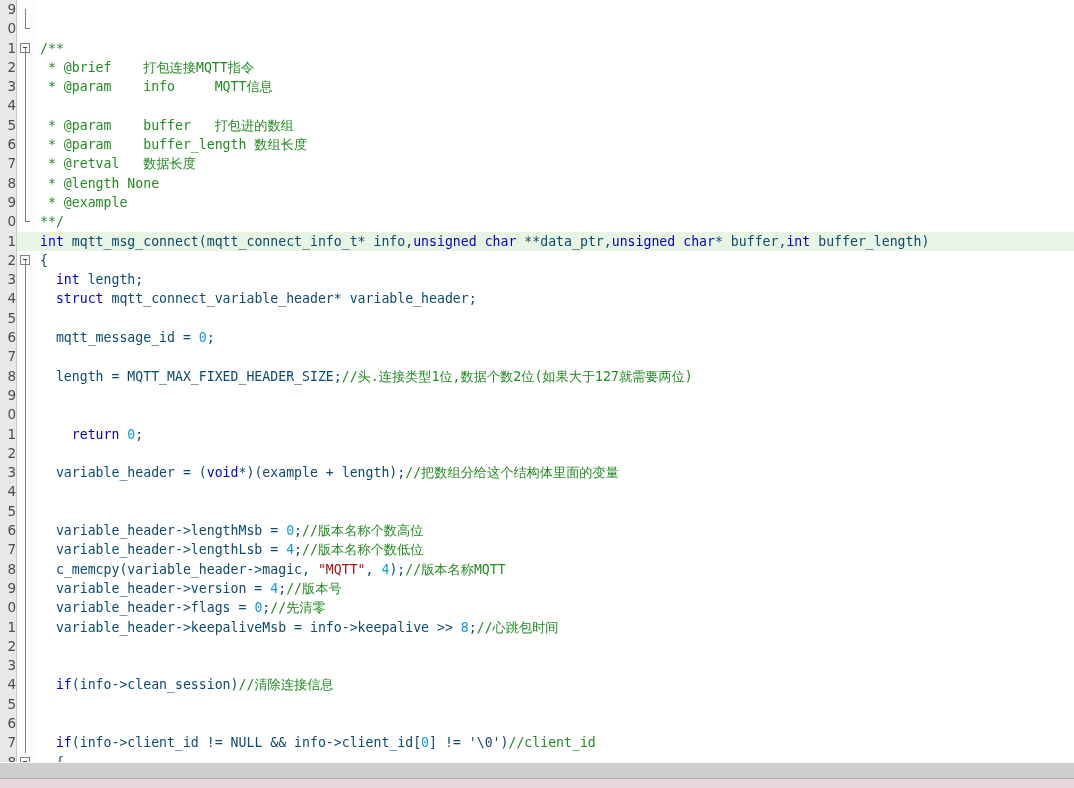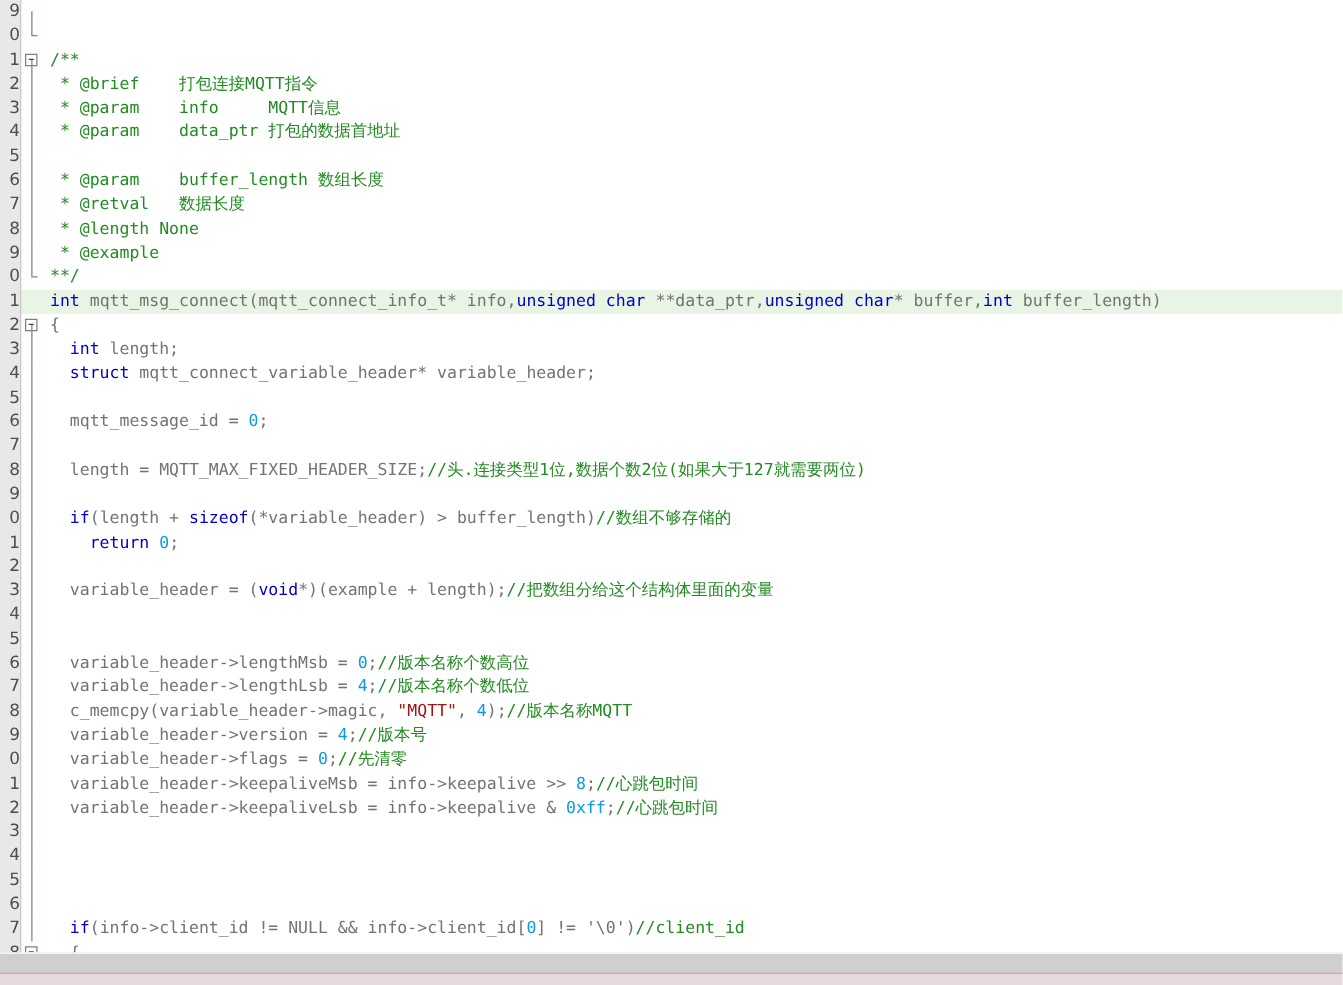--- a/index.html
+++ b/index.html
@@ -121,21 +121,21 @@
     top: 0;
     white-space: pre;
     color: #000000;
   }
 
   
   .kw   { color: #0000c8; text-align: right; }
   .cmt  { color: #228b22; }
   .num  { color: #0a9be0; }
   .str  { color: #a31515; }
-  .plain{ color: #737373; }
+  .plain{ color: #0c4a6e; }
 
   
   .hscroll {
     position: absolute;
     left: 0;
     top: 762px;
     width: 1074px;
     height: 16px;
     background: #cfcfcf;
     border-top: 1px solid #ffffff;
@@ -166,51 +166,51 @@
   <div class="code-area">
     <div class="gutter-bg"></div>
     <div class="gutter-sep"></div>
     <div class="fold-col"></div>
     <div id="rows">
         <div class="row"><span class="gutter-num">9</span><span class="fold"><span class="vline half-bot"></span></span><span class="code-text"></span></div>
         <div class="row"><span class="gutter-num">0</span><span class="fold"><span class="vline half-top"></span><span class="hline mid"></span></span><span class="code-text"></span></div>
         <div class="row"><span class="gutter-num">1</span><span class="fold"><span class="box"></span><span class="vline half-bot"></span></span><span class="code-text"><span class="cmt">/**</span></span></div>
         <div class="row"><span class="gutter-num">2</span><span class="fold"><span class="vline"></span></span><span class="code-text"><span class="cmt"> * @brief    打包连接MQTT指令</span></span></div>
         <div class="row"><span class="gutter-num">3</span><span class="fold"><span class="vline"></span></span><span class="code-text"><span class="cmt"> * @param    info     MQTT信息</span></span></div>
-        <div class="row"><span class="gutter-num">4</span><span class="fold"><span class="vline"></span></span><span class="code-text"><span class="cmt"> * @param    data_ptr 打包的数据首地址</span></span></div>
-        <div class="row"><span class="gutter-num">5</span><span class="fold"><span class="vline"></span></span></div>
+        <div class="row"><span class="gutter-num">4</span><span class="fold"><span class="vline"></span></span></div>
+        <div class="row"><span class="gutter-num">5</span><span class="fold"><span class="vline"></span></span><span class="code-text"><span class="cmt"> * @param    buffer   打包进的数组</span></span></div>
         <div class="row"><span class="gutter-num">6</span><span class="fold"><span class="vline"></span></span><span class="code-text"><span class="cmt"> * @param    buffer_length 数组长度</span></span></div>
         <div class="row"><span class="gutter-num">7</span><span class="fold"><span class="vline"></span></span><span class="code-text"><span class="cmt"> * @retval   数据长度</span></span></div>
         <div class="row"><span class="gutter-num">8</span><span class="fold"><span class="vline"></span></span><span class="code-text"><span class="cmt"> * @length None</span></span></div>
         <div class="row"><span class="gutter-num">9</span><span class="fold"><span class="vline"></span></span><span class="code-text"><span class="cmt"> * @example</span></span></div>
         <div class="row"><span class="gutter-num">0</span><span class="fold"><span class="vline half-top"></span><span class="hline mid"></span></span><span class="code-text"><span class="cmt">**/</span></span></div>
         <div class="row hl"><span class="gutter-num">1</span><span class="code-text"><span class="kw">int</span><span class="plain"> mqtt_msg_connect(mqtt_connect_info_t* info,</span><span class="kw">unsigned</span><span class="plain"> </span><span class="kw">char</span><span class="plain"> **data_ptr,</span><span class="kw">unsigned</span><span class="plain"> </span><span class="kw">char</span><span class="plain">* buffer,</span><span class="kw">int</span><span class="plain"> buffer_length)</span></span></div>
         <div class="row"><span class="gutter-num">2</span><span class="fold"><span class="box"></span><span class="vline half-bot"></span></span><span class="code-text"><span class="plain">{</span></span></div>
         <div class="row"><span class="gutter-num">3</span><span class="fold"><span class="vline"></span></span><span class="code-text"><span class="kw">  int</span><span class="plain"> length;</span></span></div>
         <div class="row"><span class="gutter-num">4</span><span class="fold"><span class="vline"></span></span><span class="code-text"><span class="kw">  struct</span><span class="plain"> mqtt_connect_variable_header* variable_header;</span></span></div>
         <div class="row"><span class="gutter-num">5</span><span class="fold"><span class="vline"></span></span><span class="code-text"></span></div>
         <div class="row"><span class="gutter-num">6</span><span class="fold"><span class="vline"></span></span><span class="code-text"><span class="plain">  mqtt_message_id = </span><span class="num">0</span><span class="plain">;</span></span></div>
         <div class="row"><span class="gutter-num">7</span><span class="fold"><span class="vline"></span></span><span class="code-text"></span></div>
         <div class="row"><span class="gutter-num">8</span><span class="fold"><span class="vline"></span></span><span class="code-text"><span class="plain">  length = MQTT_MAX_FIXED_HEADER_SIZE;</span><span class="cmt">//头.连接类型1位,数据个数2位(如果大于127就需要两位)</span></span></div>
         <div class="row"><span class="gutter-num">9</span><span class="fold"><span class="vline"></span></span><span class="code-text"></span></div>
-        <div class="row"><span class="gutter-num">0</span><span class="fold"><span class="vline"></span></span><span class="code-text"><span class="kw">  if</span><span class="plain">(length + </span><span class="kw">sizeof</span><span class="plain">(*variable_header) &gt; buffer_length)</span><span class="cmt">//数组不够存储的</span></span></div>
+        <div class="row"><span class="gutter-num">0</span><span class="fold"><span class="vline"></span></span></div>
         <div class="row"><span class="gutter-num">1</span><span class="fold"><span class="vline"></span></span><span class="code-text"><span class="kw">    return</span><span class="plain"> </span><span class="num">0</span><span class="plain">;</span></span></div>
         <div class="row"><span class="gutter-num">2</span><span class="fold"><span class="vline"></span></span><span class="code-text"></span></div>
         <div class="row"><span class="gutter-num">3</span><span class="fold"><span class="vline"></span></span><span class="code-text"><span class="plain">  variable_header = (</span><span class="kw">void</span><span class="plain">*)(example + length);</span><span class="cmt">//把数组分给这个结构体里面的变量</span></span></div>
         <div class="row"><span class="gutter-num">4</span><span class="fold"><span class="vline"></span></span></div>
         <div class="row"><span class="gutter-num">5</span><span class="fold"><span class="vline"></span></span><span class="code-text"></span></div>
         <div class="row"><span class="gutter-num">6</span><span class="fold"><span class="vline"></span></span><span class="code-text"><span class="plain">  variable_header-&gt;lengthMsb = </span><span class="num">0</span><span class="plain">;</span><span class="cmt">//版本名称个数高位</span></span></div>
         <div class="row"><span class="gutter-num">7</span><span class="fold"><span class="vline"></span></span><span class="code-text"><span class="plain">  variable_header-&gt;lengthLsb = </span><span class="num">4</span><span class="plain">;</span><span class="cmt">//版本名称个数低位</span></span></div>
         <div class="row"><span class="gutter-num">8</span><span class="fold"><span class="vline"></span></span><span class="code-text"><span class="plain">  c_memcpy(variable_header-&gt;magic, </span><span class="str">"MQTT"</span><span class="plain">, </span><span class="num">4</span><span class="plain">);</span><span class="cmt">//版本名称MQTT</span></span></div>
         <div class="row"><span class="gutter-num">9</span><span class="fold"><span class="vline"></span></span><span class="code-text"><span class="plain">  variable_header-&gt;version = </span><span class="num">4</span><span class="plain">;</span><span class="cmt">//版本号</span></span></div>
         <div class="row"><span class="gutter-num">0</span><span class="fold"><span class="vline"></span></span><span class="code-text"><span class="plain">  variable_header-&gt;flags = </span><span class="num">0</span><span class="plain">;</span><span class="cmt">//先清零</span></span></div>
         <div class="row"><span class="gutter-num">1</span><span class="fold"><span class="vline"></span></span><span class="code-text"><span class="plain">  variable_header-&gt;keepaliveMsb = info-&gt;keepalive &gt;&gt; </span><span class="num">8</span><span class="plain">;</span><span class="cmt">//心跳包时间</span></span></div>
-        <div class="row"><span class="gutter-num">2</span><span class="fold"><span class="vline"></span></span><span class="code-text"><span class="plain">  variable_header-&gt;keepaliveLsb = info-&gt;keepalive &amp; </span><span class="num">0xff</span><span class="plain">;</span><span class="cmt">//心跳包时间</span></span></div>
+        <div class="row"><span class="gutter-num">2</span><span class="fold"><span class="vline"></span></span></div>
         <div class="row"><span class="gutter-num">3</span><span class="fold"><span class="vline"></span></span><span class="code-text"></span></div>
-        <div class="row"><span class="gutter-num">4</span><span class="fold"><span class="vline"></span></span></div>
+        <div class="row"><span class="gutter-num">4</span><span class="fold"><span class="vline"></span></span><span class="code-text"><span class="kw">  if</span><span class="plain">(info-&gt;clean_session)</span><span class="cmt">//清除连接信息</span></span></div>
         <div class="row"><span class="gutter-num">5</span><span class="fold"><span class="vline"></span></span></div>
         <div class="row"><span class="gutter-num">6</span><span class="fold"><span class="vline"></span></span><span class="code-text"></span></div>
         <div class="row"><span class="gutter-num">7</span><span class="fold"><span class="vline"></span></span><span class="code-text"><span class="kw">  if</span><span class="plain">(info-&gt;client_id != NULL &amp;&amp; info-&gt;client_id[</span><span class="num">0</span><span class="plain">] != '\0')</span><span class="cmt">//client_id</span></span></div>
         <div class="row"><span class="gutter-num">8</span><span class="fold"><span class="box"></span><span class="vline half-bot"></span></span><span class="code-text"><span class="plain">  {</span></span></div>
       </div>
   </div>
 
   <div class="hscroll">
     <div class="thumb"></div>
   </div>

